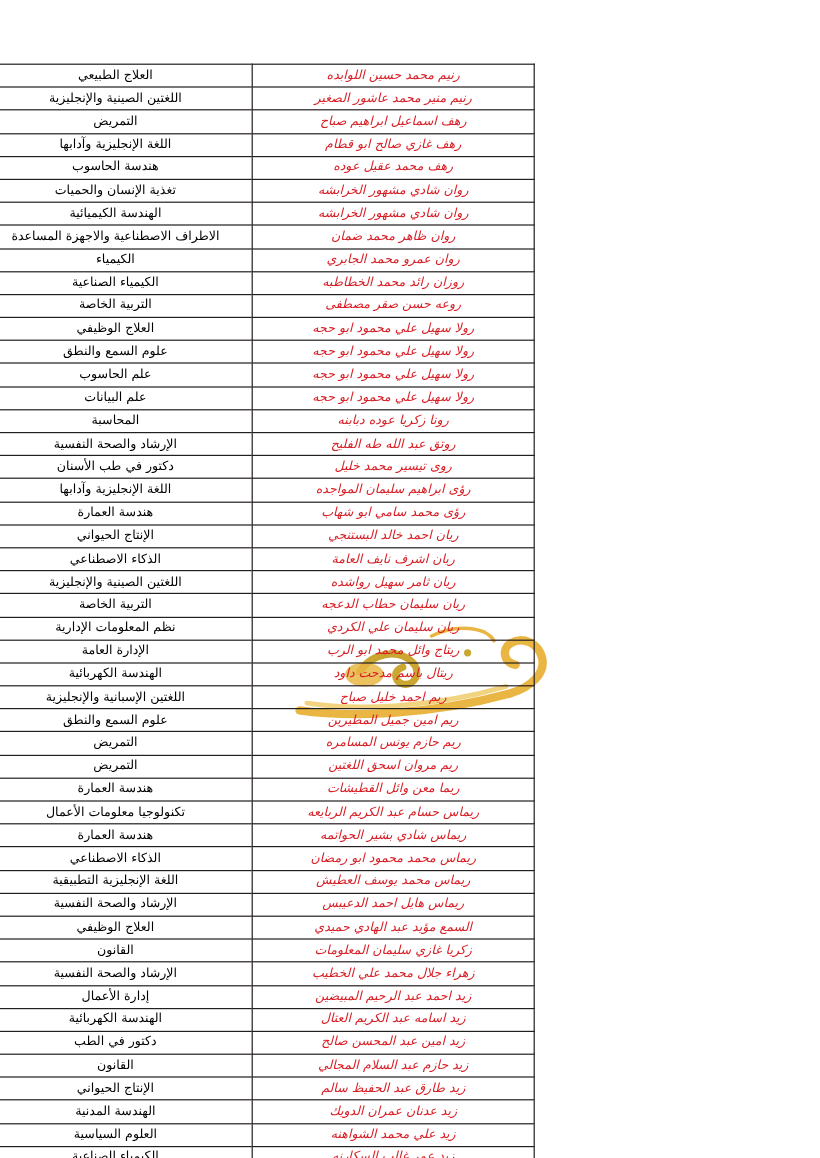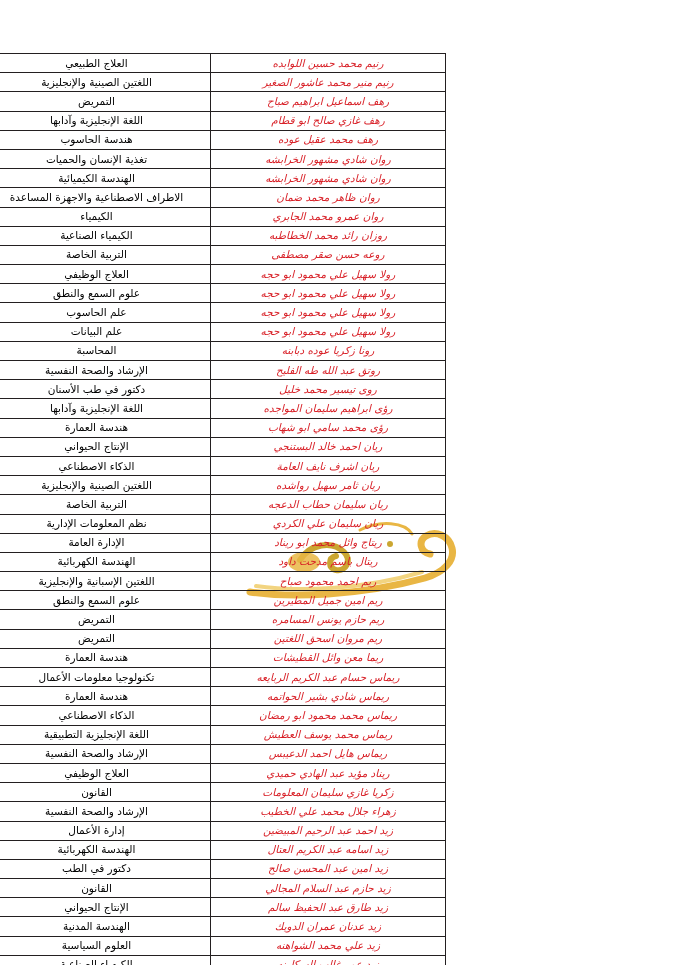--- a/index.html
+++ b/index.html
@@ -189,29 +189,29 @@
           </tr>
           <tr>
             <td class="name-cell">ريان سليمان حطاب الدعجه</td>
             <td class="major-cell">التربية الخاصة</td>
           </tr>
           <tr>
             <td class="name-cell">ريان سليمان علي الكردي</td>
             <td class="major-cell">نظم المعلومات الإدارية</td>
           </tr>
           <tr>
-            <td class="name-cell">ريتاج وائل محمد ابو ريناد</td>
+            <td class="name-cell">ريتاج وائل محمد ابو الرب</td>
             <td class="major-cell">الإدارة العامة</td>
           </tr>
           <tr>
             <td class="name-cell">ريتال باسم مدحت داود</td>
             <td class="major-cell">الهندسة الكهربائية</td>
           </tr>
           <tr>
-            <td class="name-cell">ريم احمد محمود صباح</td>
+            <td class="name-cell">ريم احمد خليل صباح</td>
             <td class="major-cell">اللغتين الإسبانية والإنجليزية</td>
           </tr>
           <tr>
             <td class="name-cell">ريم امين جميل المطيرين</td>
             <td class="major-cell">علوم السمع والنطق</td>
           </tr>
           <tr>
             <td class="name-cell">ريم حازم يونس المسامره</td>
             <td class="major-cell">التمريض</td>
           </tr>
@@ -237,21 +237,21 @@
           </tr>
           <tr>
             <td class="name-cell">ريماس محمد يوسف العطيش</td>
             <td class="major-cell">اللغة الإنجليزية التطبيقية</td>
           </tr>
           <tr>
             <td class="name-cell">ريماس هايل احمد الدعيبس</td>
             <td class="major-cell">الإرشاد والصحة النفسية</td>
           </tr>
           <tr>
-            <td class="name-cell">ريناد مؤيد عبد الهادي حميدي</td>
+            <td class="name-cell">السمع مؤيد عبد الهادي حميدي</td>
             <td class="major-cell">العلاج الوظيفي</td>
           </tr>
           <tr>
             <td class="name-cell">زكريا غازي سليمان المعلومات</td>
             <td class="major-cell">القانون</td>
           </tr>
           <tr>
             <td class="name-cell">زهراء جلال محمد علي الخطيب</td>
             <td class="major-cell">الإرشاد والصحة النفسية</td>
           </tr>

